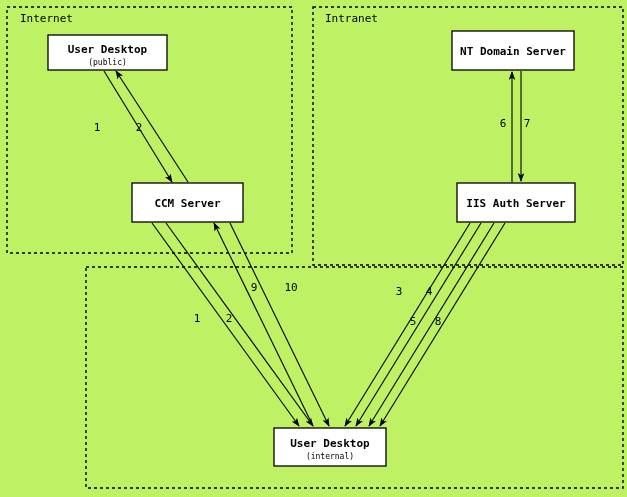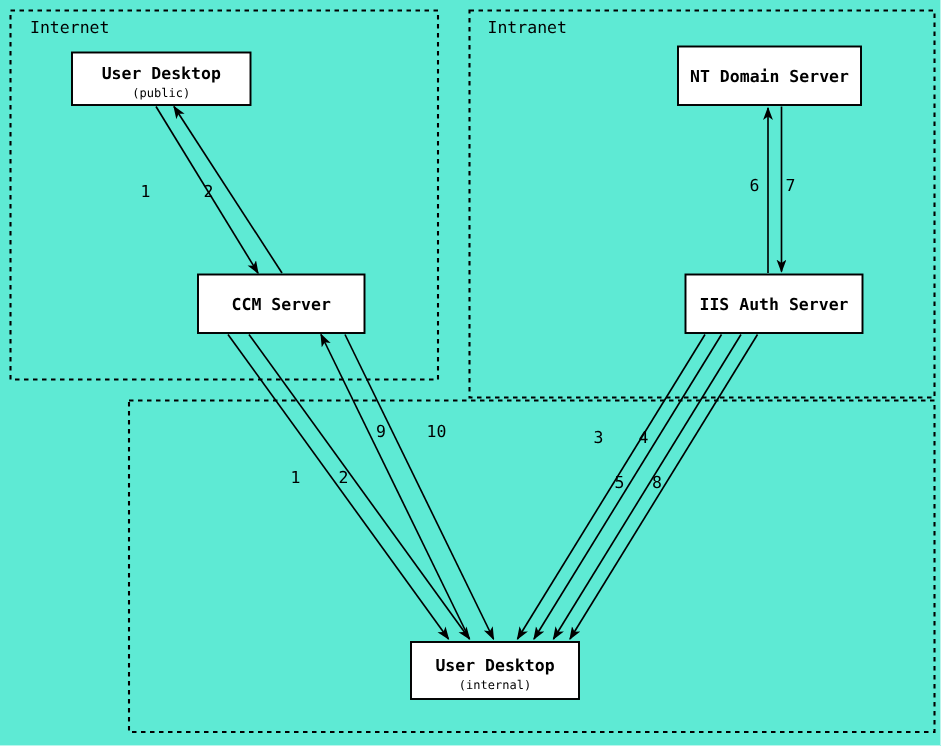--- a/index.html
+++ b/index.html
@@ -4,21 +4,21 @@
 <style>
   html, body {
     margin: 0;
     padding: 0;
     background: #ffffff;
   }
   #diagram-root {
     position: relative;
     width: 627px;
     height: 497px;
-    background: #5eead4;
+    background: #bef264;
     font-family: "DejaVu Sans Mono", monospace;
     overflow: hidden;
   }
   svg#canvas {
     position: absolute;
     top: 0;
     left: 0;
     width: 627px;
     height: 497px;
   }

